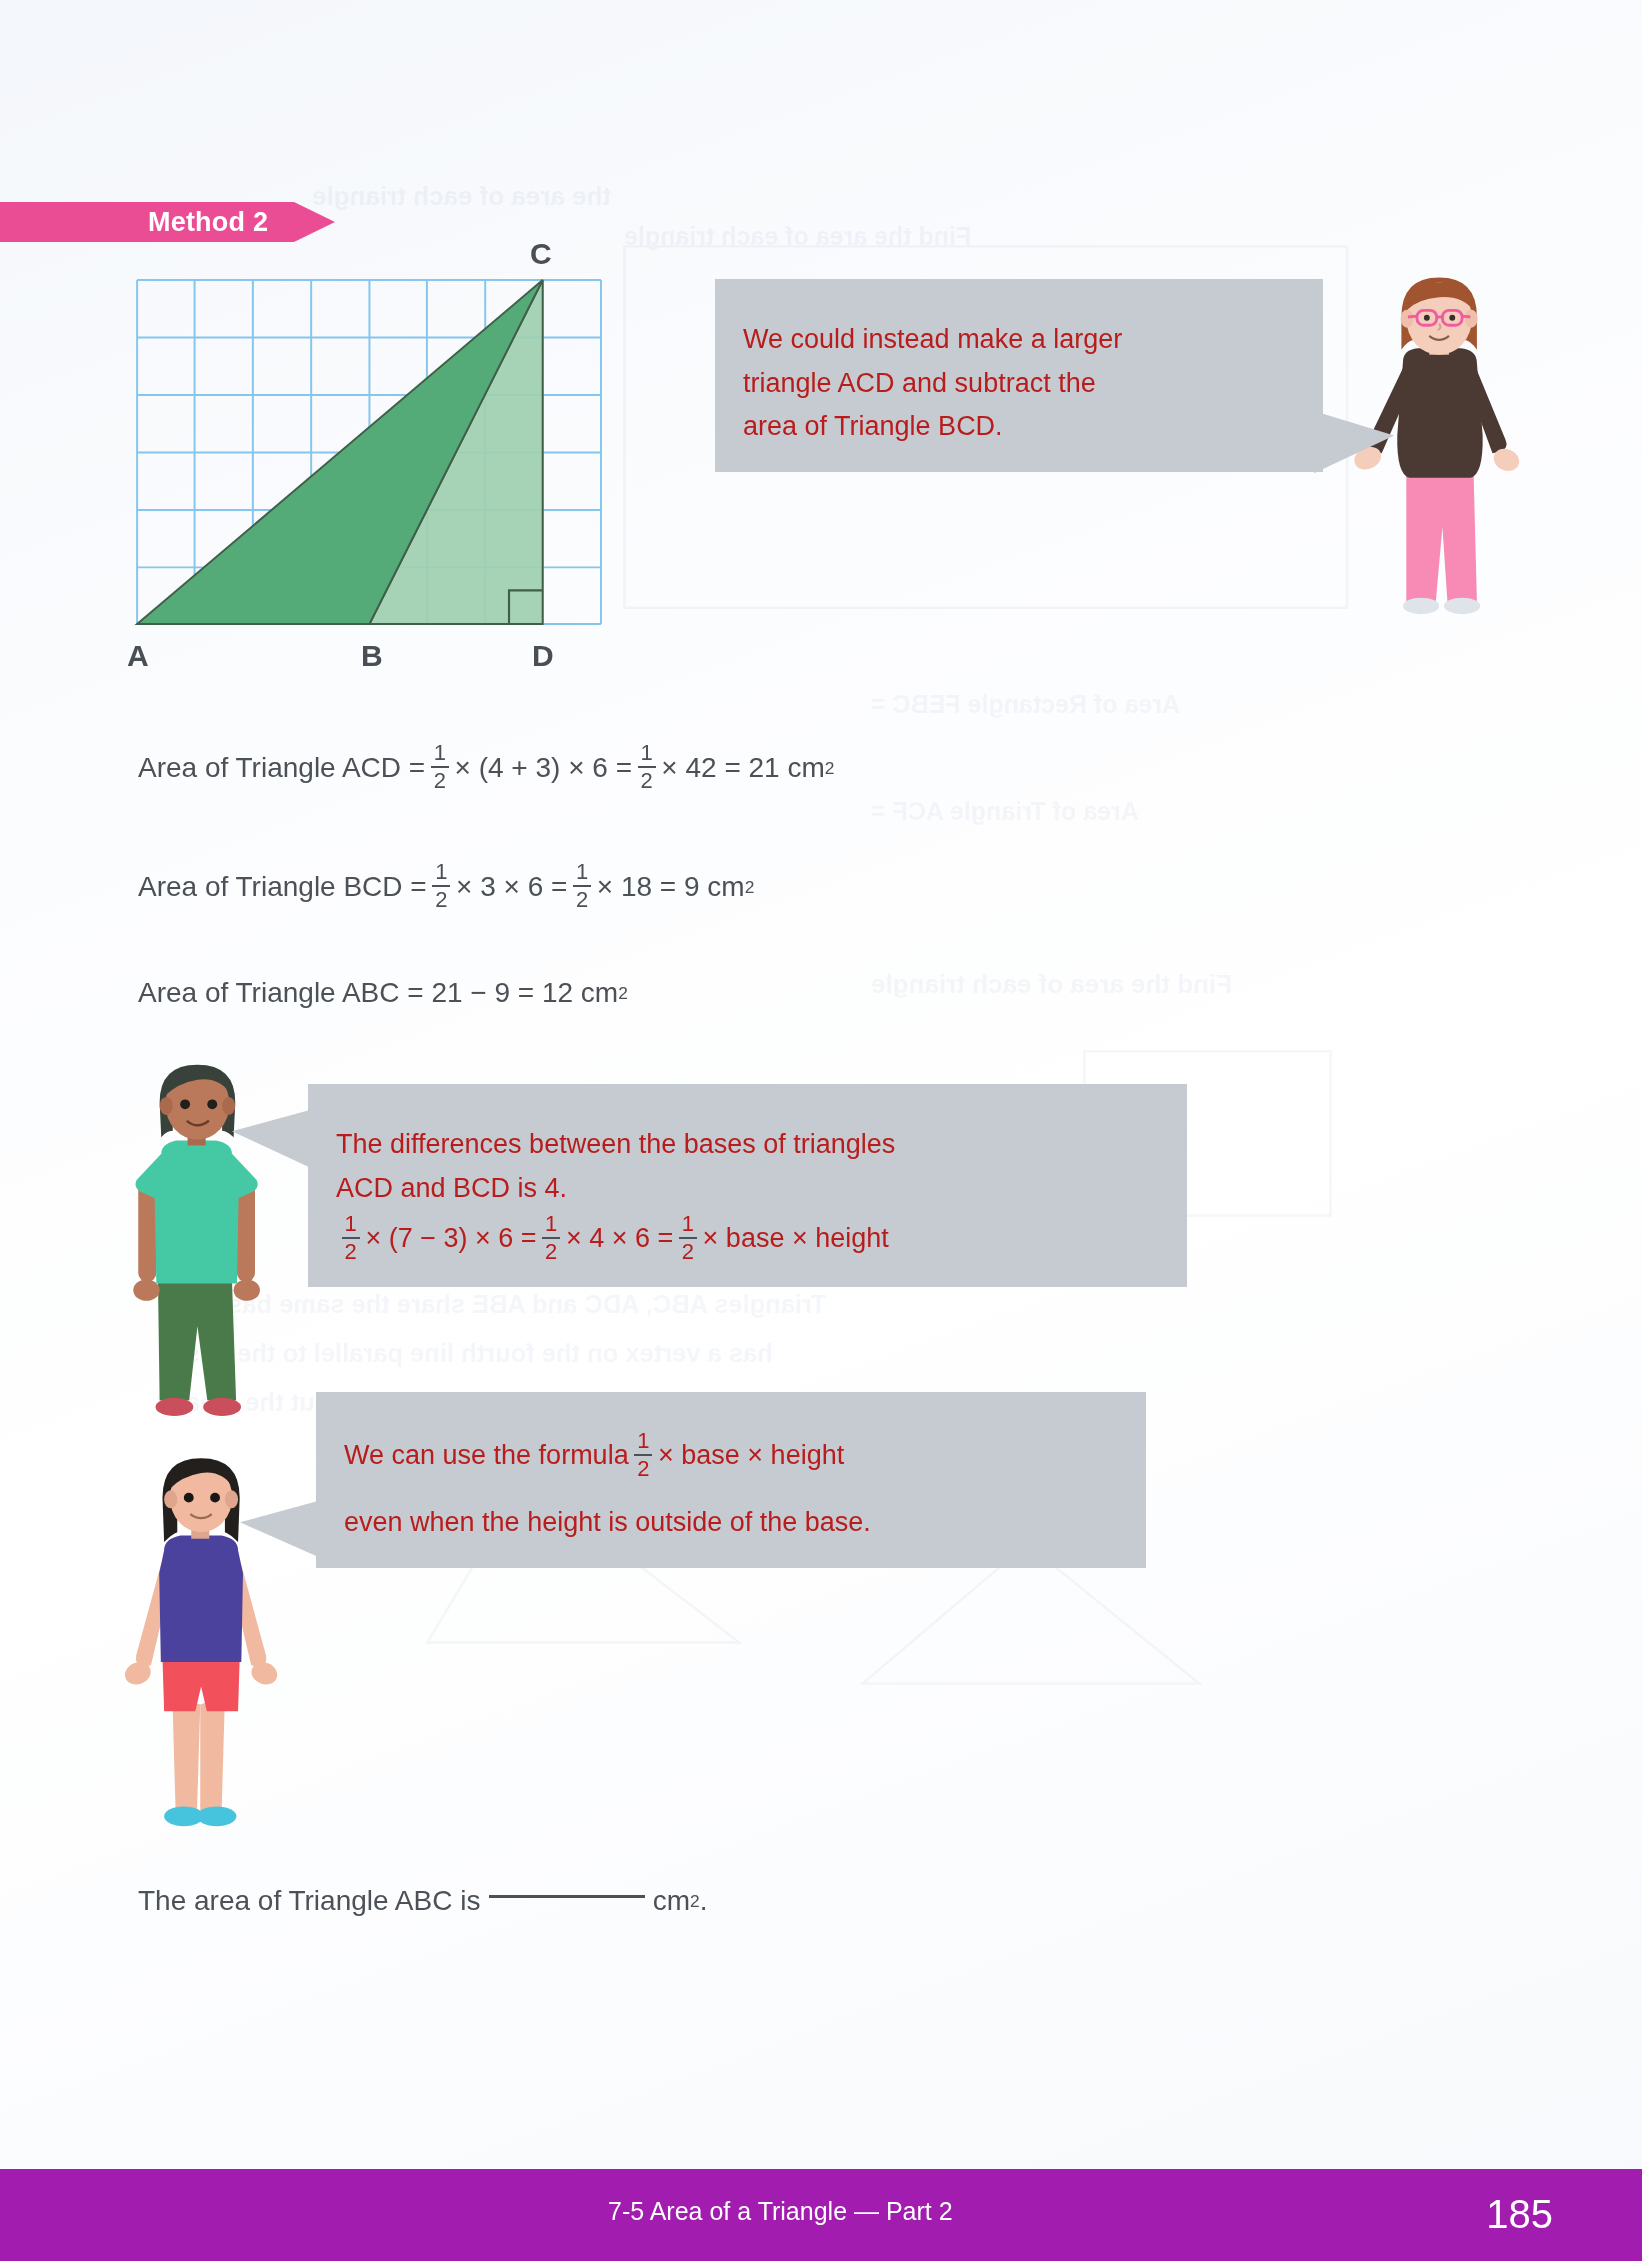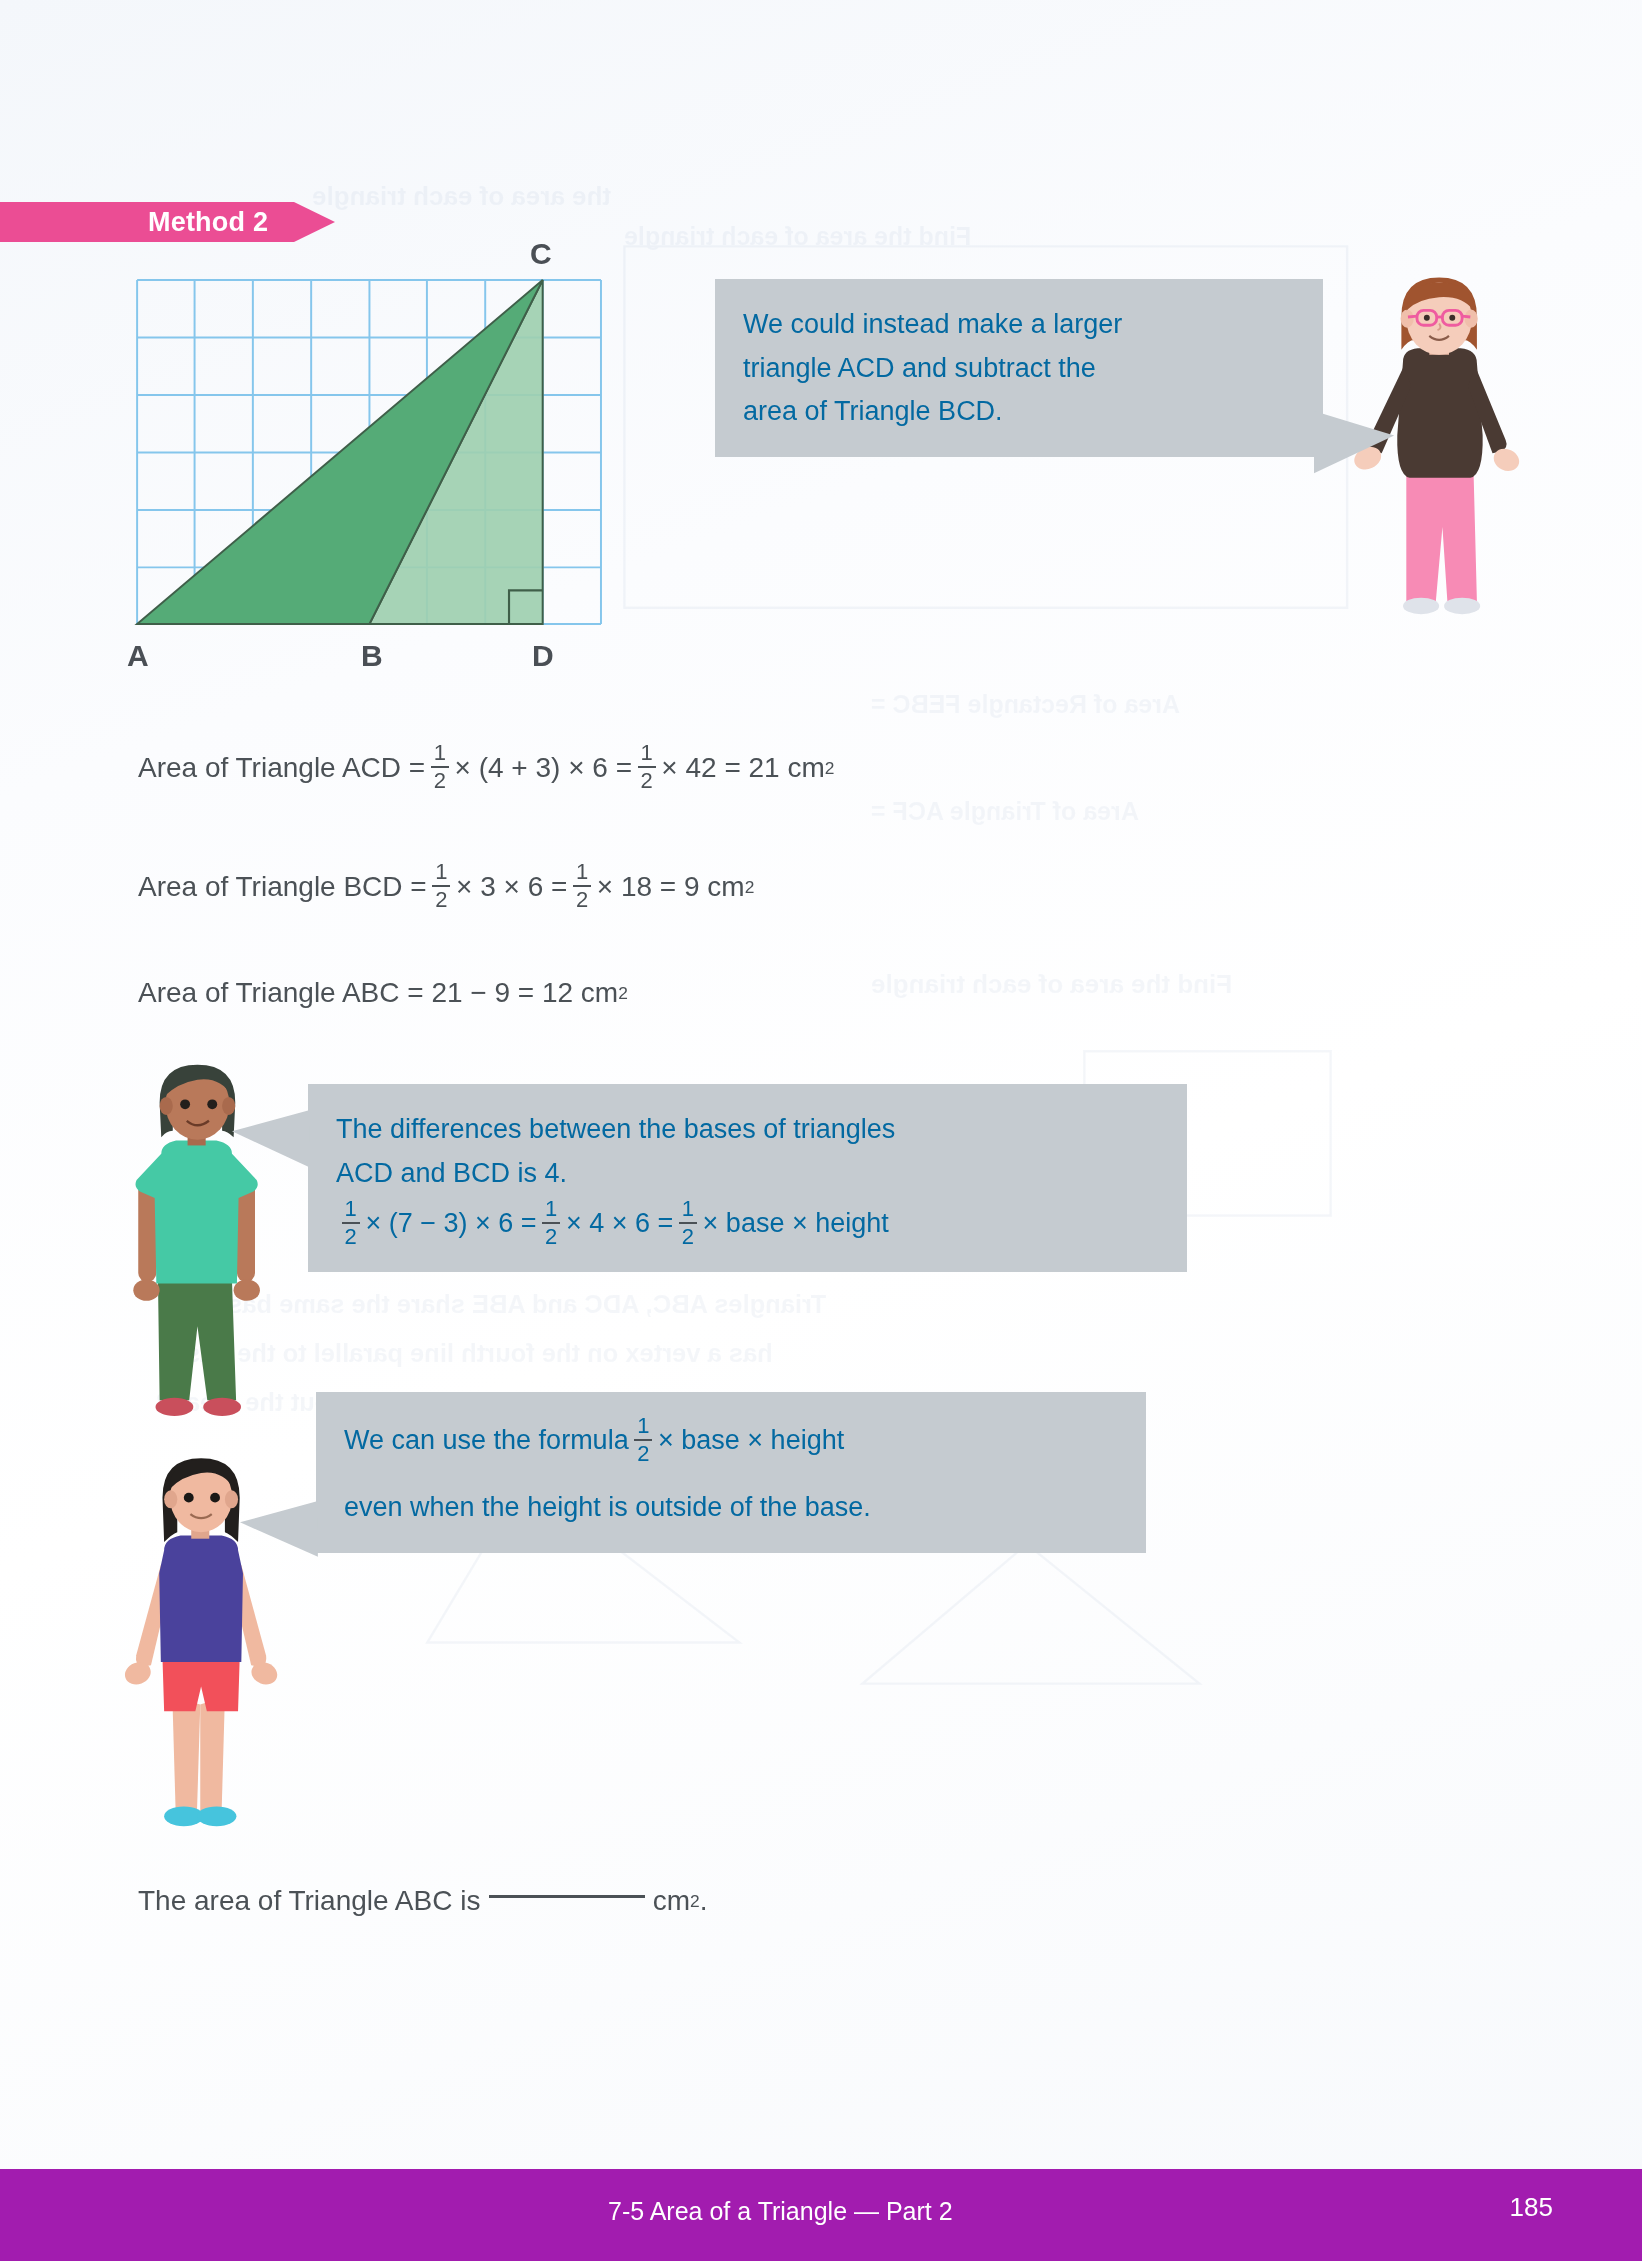--- a/index.html
+++ b/index.html
@@ -73,24 +73,24 @@
     font-size: 30px;
     font-weight: 700;
     color: #4a4f55;
     font-family: "Liberation Sans", sans-serif;
   }
 
   
   .bubble {
     position: absolute;
     background: #c5cbd0;
-    color: #0369a1;
+    color: #b91c1c;
     font-size: 27px;
     line-height: 1.62;
-    padding: 24px 28px 23px 28px;
+    padding: 39px 28px 23px 28px;
     font-weight: 400;
   }
 
   
   .equation {
     position: absolute;
     font-size: 28px;
     color: #4b5156;
     white-space: nowrap;
     font-family: "Liberation Sans", sans-serif;
@@ -137,21 +137,21 @@
     left: 608px;
     top: 28px;
     color: #ffffff;
     font-size: 25px;
   }
   .footer-page {
     position: absolute;
     right: 90px;
     top: 23px;
     color: #ffffff;
-    font-size: 26px;
+    font-size: 40px;
   }
 
   .blank-line {
     display: inline-block;
     border-bottom: 3.3px solid #4b5156;
     width: 156px;
     margin: 0 8.2px;
     position: relative;
     top: -5px;
   }

